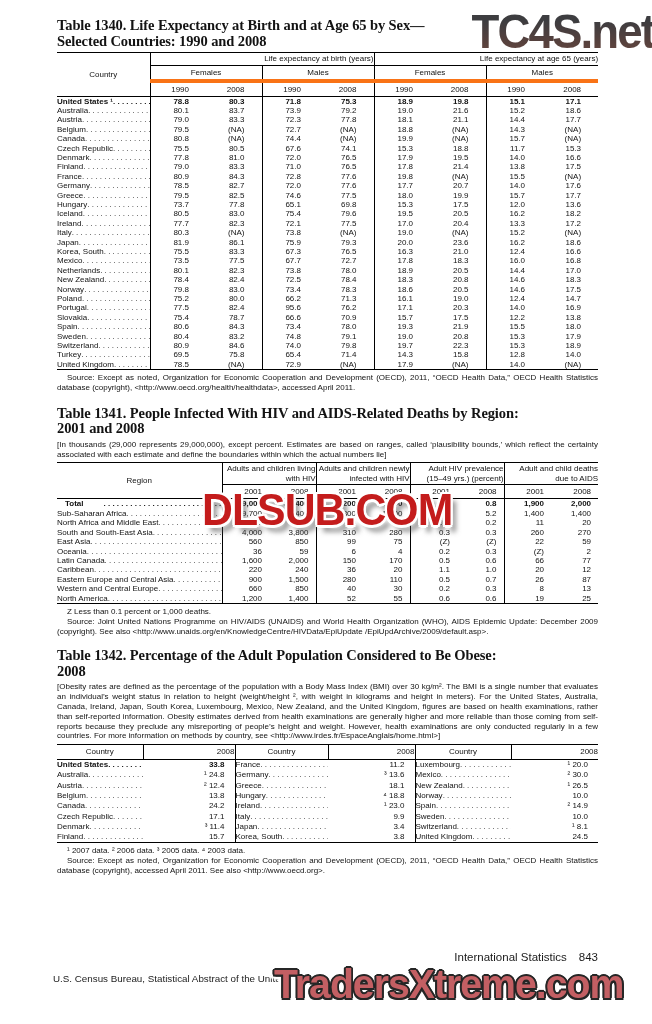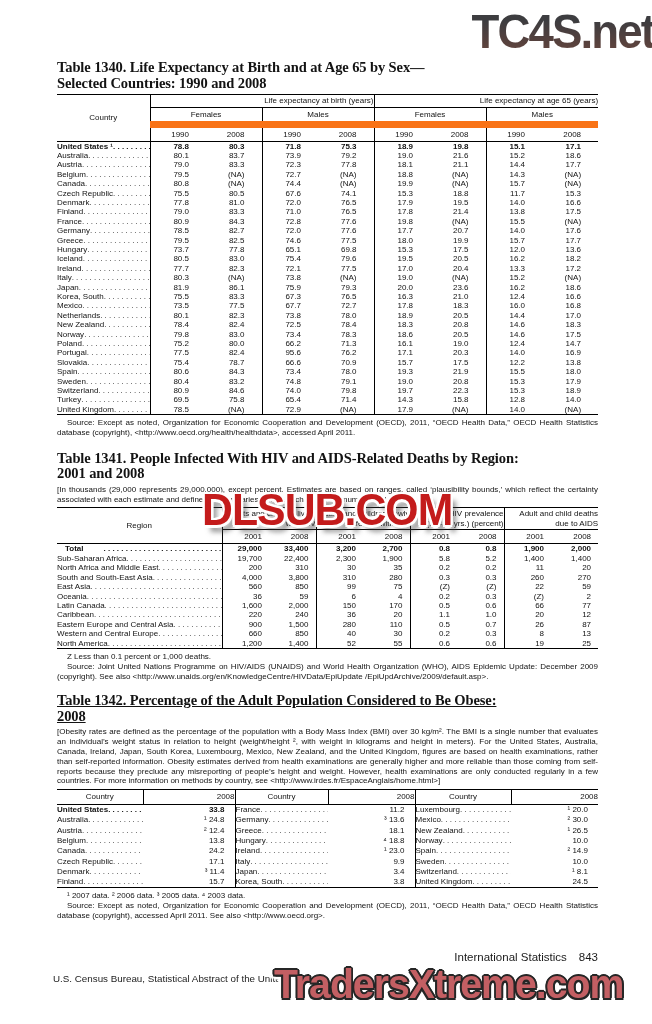--- a/index.html
+++ b/index.html
@@ -3,35 +3,35 @@
 <meta charset="utf-8">
 <style>
   html,body{margin:0;padding:0;background:#888;}
   .page{position:relative;width:652px;height:1024px;background:#ffffff;overflow:hidden;
         font-family:"Liberation Sans",sans-serif;color:#121212;}
   .content{position:absolute;left:57px;top:0;width:541px;}
 
   
   .t-title{font-family:"Liberation Serif",serif;font-weight:bold;font-size:14.5px;
            line-height:15.5px;margin:0;color:#131313;letter-spacing:-0.1px;}
-  .mt1340{margin-top:60px;}
+  .mt1340{margin-top:18px;}
   .mt1341{margin-top:13px;}
-  .mt1342{margin-top:12px;text-decoration:underline;}
+  .mt1342{margin-top:12px;}
 
   
   .bracket{font-size:8px;line-height:9.8px;margin:3px 0 0 0;text-align:justify;}
   .note{font-size:8px;line-height:9.8px;margin:0;text-indent:10px;text-align:justify;}
   .notes{margin-top:3px;}
 
   
   table.stat{border-collapse:collapse;table-layout:fixed;width:541px;font-size:8px;
              margin-top:3px;border-top:1px solid #000;border-bottom:1px solid #000;}
   table.stat th{font-weight:normal;padding:1px 0;vertical-align:middle;}
   .grp{text-align:right;border-bottom:1px solid #000;line-height:9.5px;padding:1px 3px;}
-  .sub{text-align:center;border-bottom:7px solid #f97316;line-height:11px;}
+  .sub{text-align:center;border-bottom:4px solid #f97316;line-height:11px;}
   .yr{text-align:right;border-bottom:1.4px solid #000;line-height:11px;}
   #t1340 .yr{padding-right:17px;}
   #t1341 .yr{padding-right:7px;}
   .corner{border-bottom:1.4px solid #000;text-align:center;}
   .sepL{border-left:1px solid #000;}
   .sepH{border-left:1.5px solid #000;}
   tbody td{padding:0;height:9.4px;line-height:9.4px;white-space:nowrap;overflow:hidden;}
   #t1342 tbody td{height:10.3px;line-height:10.3px;}
   .num{text-align:right;padding-right:17px;}
   #t1341 .num{padding-right:7px;}

